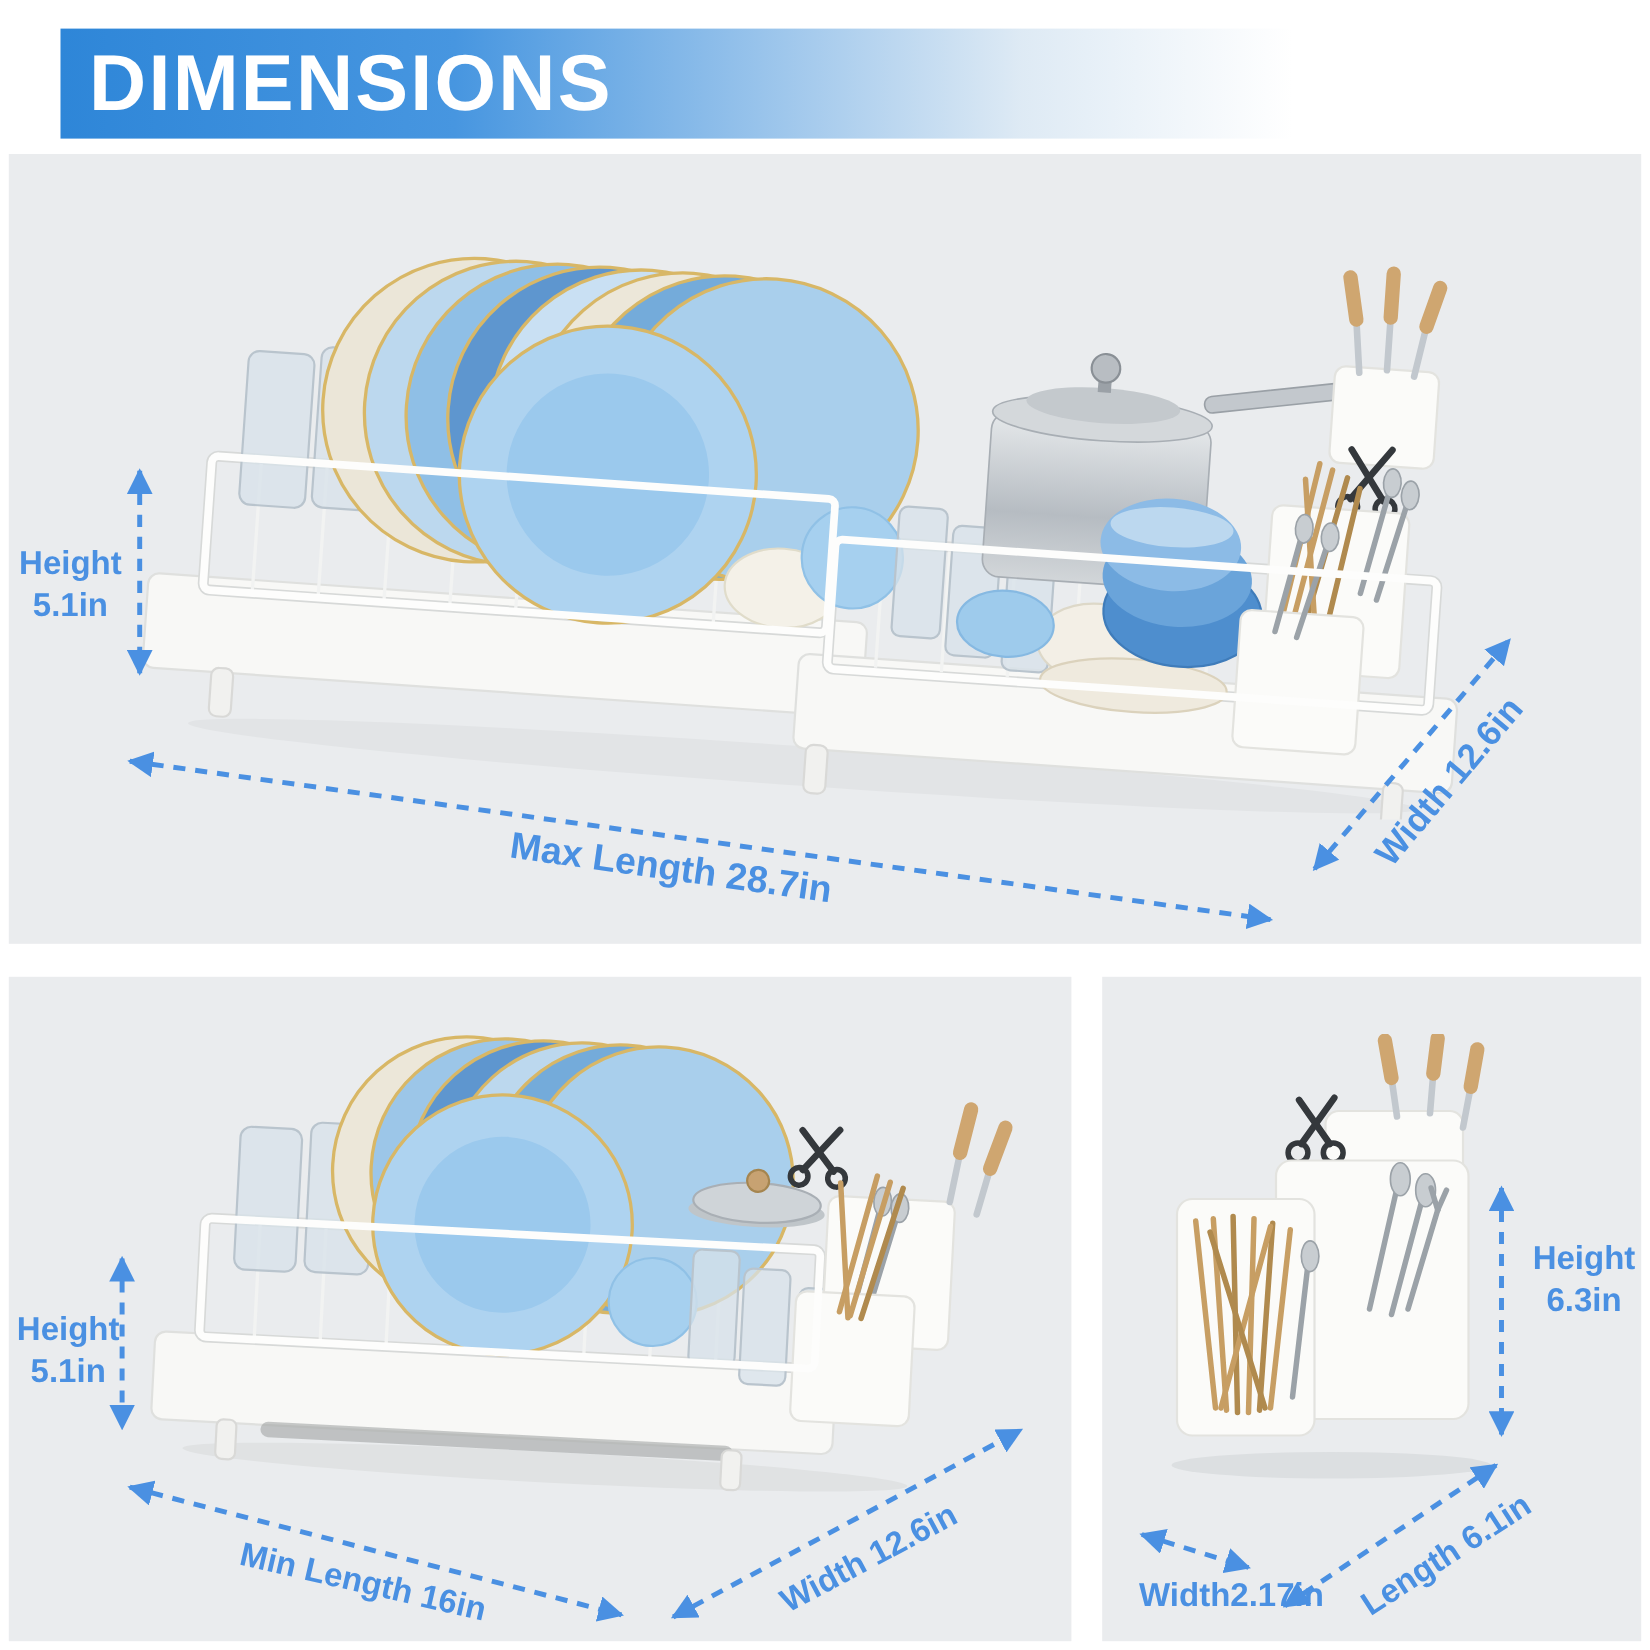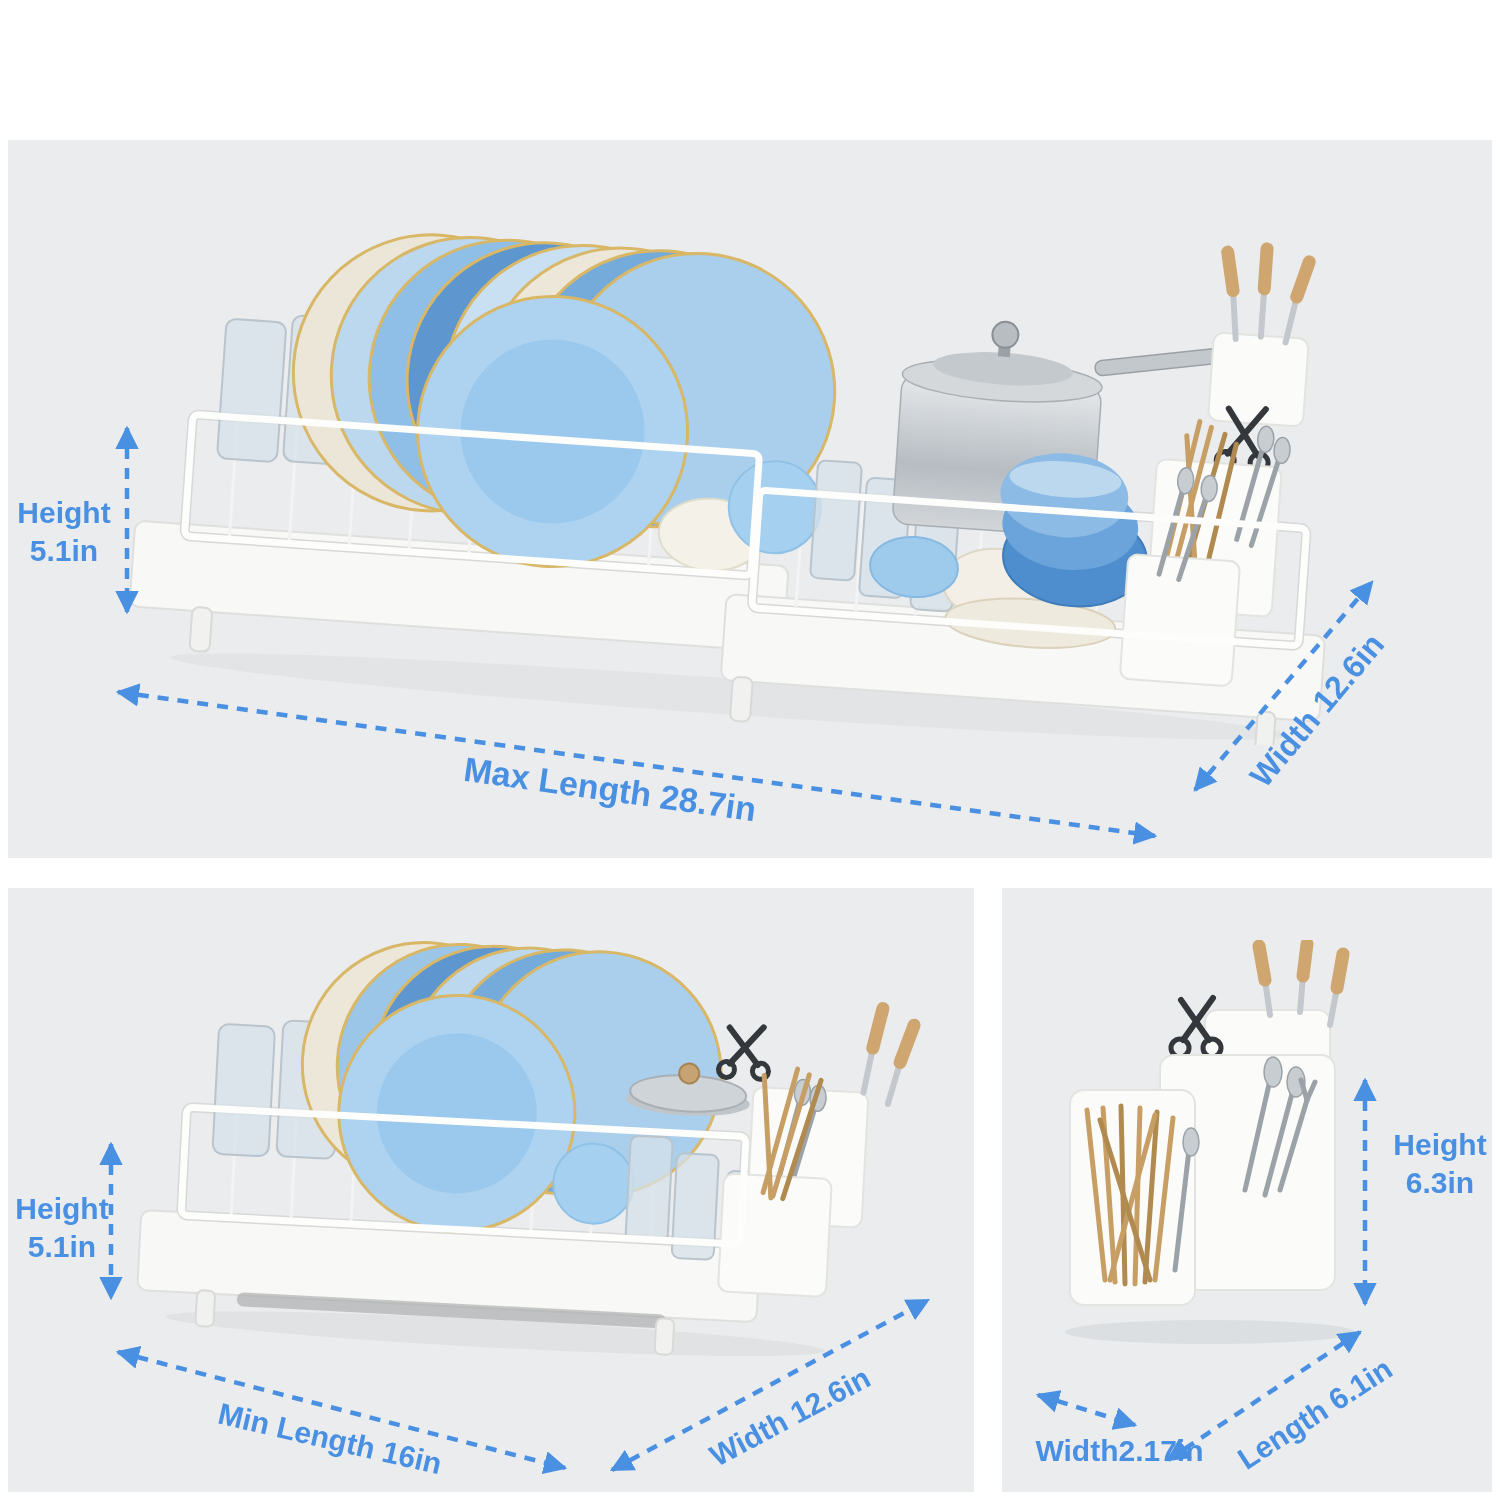--- a/index.html
+++ b/index.html
@@ -43,20 +43,23 @@
       <marker id="arw" viewBox="0 0 10 10" refX="9" refY="5" markerWidth="5.2" markerHeight="5.2" orient="auto-start-reverse">
         <path d="M0 0 L10 5 L0 10 z" fill="#4a90e2"></path>
       </marker>
     </defs>
   </svg>
 
   <div class="panel" id="panel-top"></div>
   <div class="panel" id="panel-bl"></div>
   <div class="panel" id="panel-br"></div>
 
+  <div class="header">
+    <h1>DIMENSIONS</h1>
+  </div>
 
   <svg class="illus" style="left:125px;top:205px" width="1245" height="540" viewBox="0 0 1245 540">
     <defs>
       <linearGradient id="potG" x1="0" y1="0" x2="0" y2="1">
         <stop offset="0" stop-color="#e6e9eb"></stop>
           <stop offset="0.6" stop-color="#b6bcc2"></stop>
           <stop offset="1" stop-color="#d2d6d9"></stop>
       </linearGradient>
     </defs>
     <g transform="rotate(4 620 270)">

